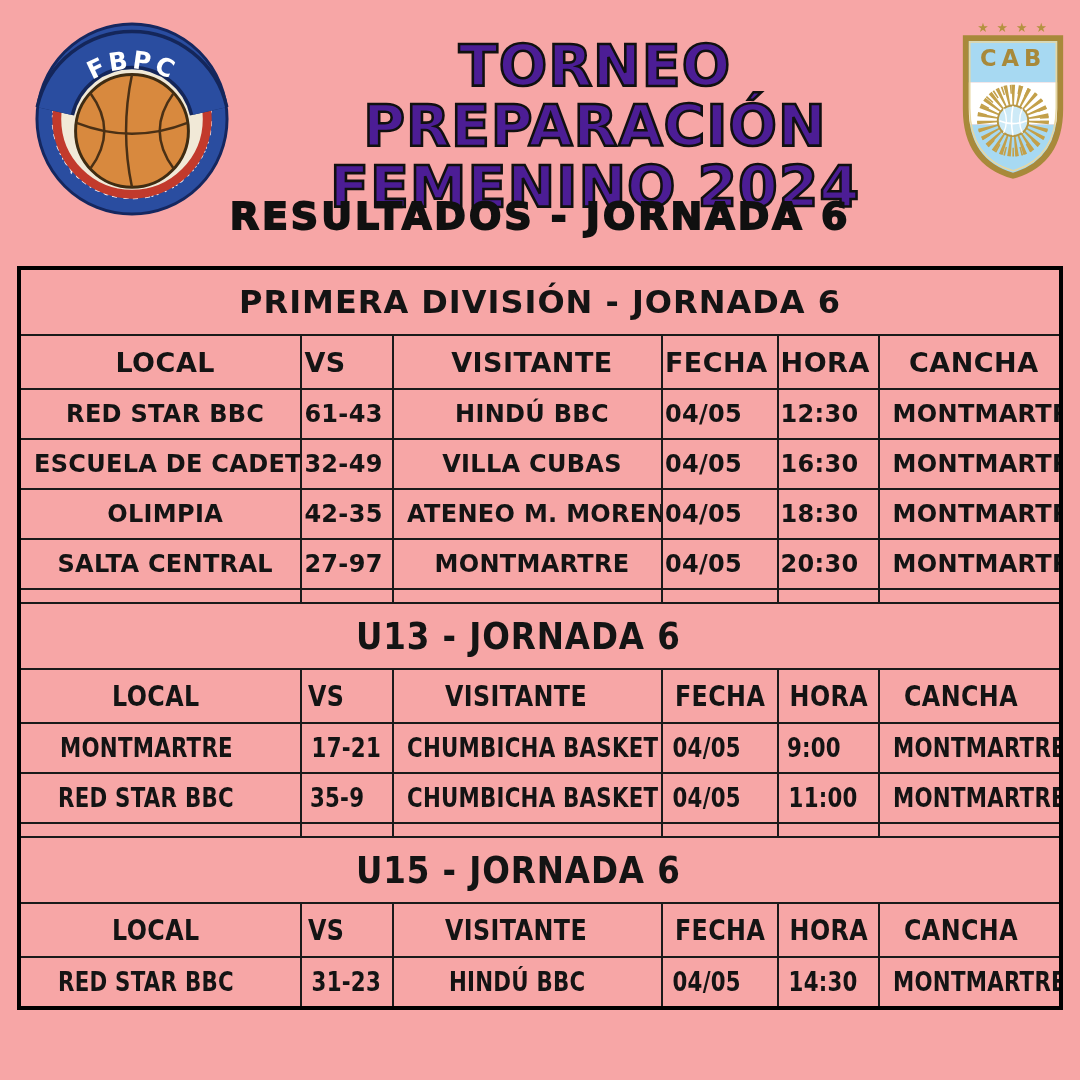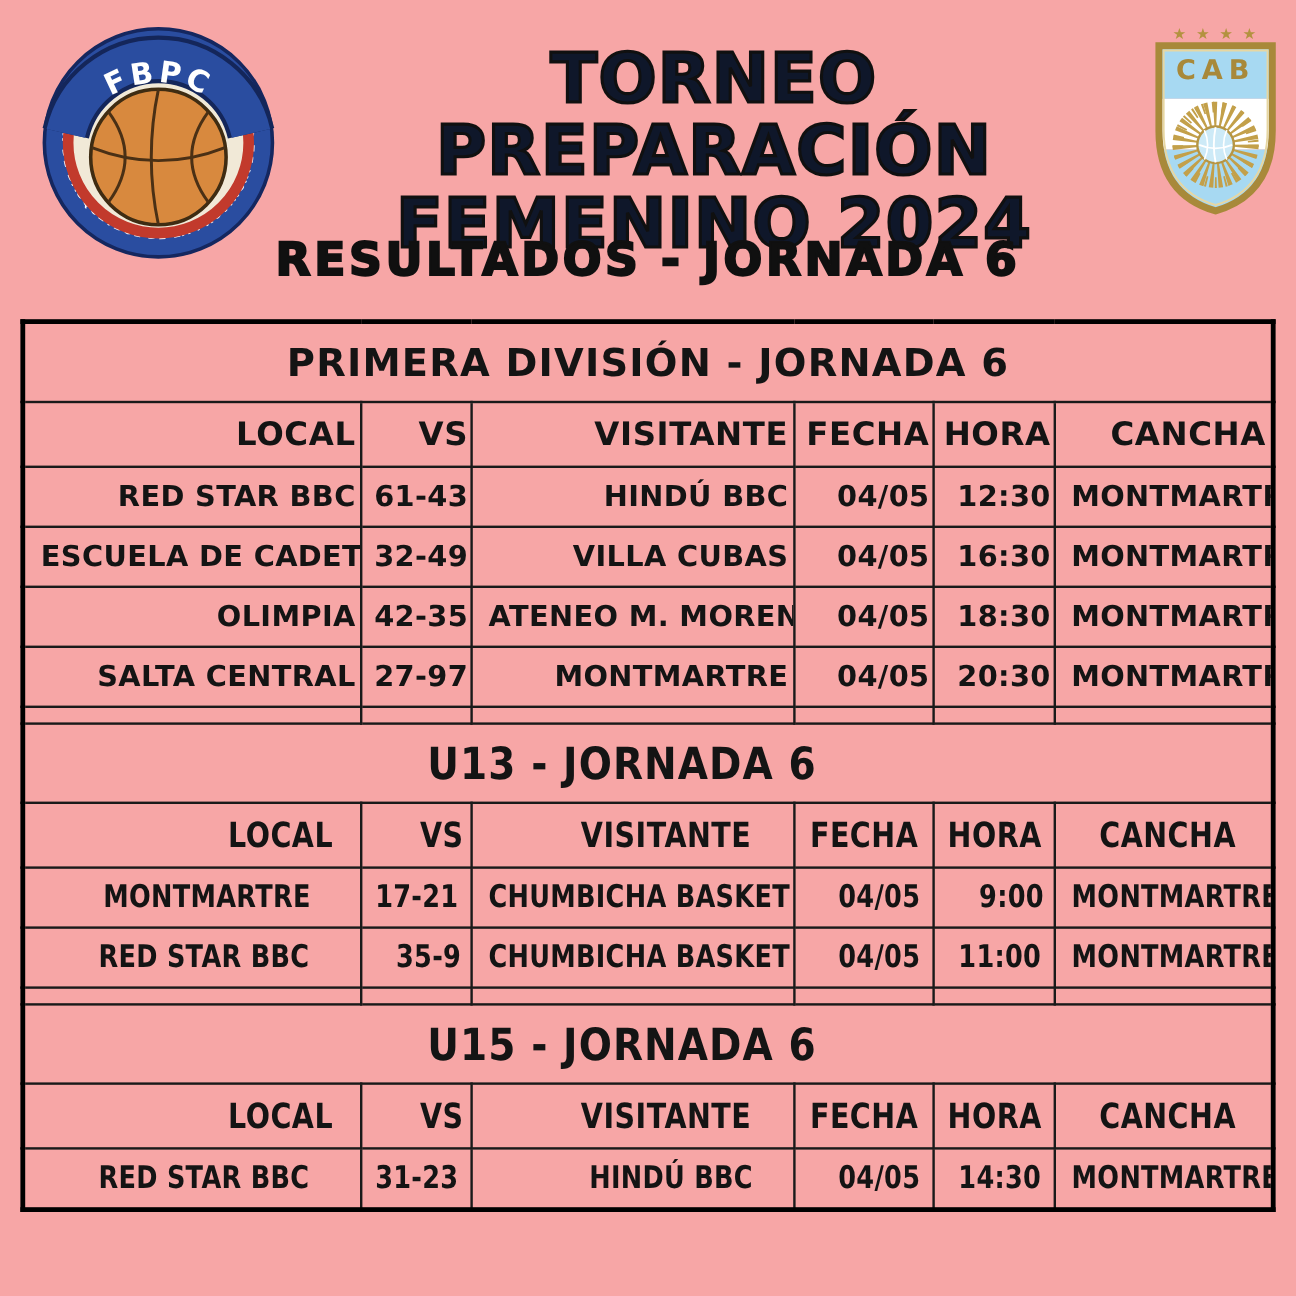--- a/index.html
+++ b/index.html
@@ -11,43 +11,43 @@
   }
   .canvas{position:absolute;left:0;top:0;width:1080px;height:1080px;}
 
   
   .fbpc{position:absolute;left:33px;top:20px;width:198px;height:198px;}
   .cab{position:absolute;left:954px;top:18px;width:118px;height:170px;}
 
   .main-title{
     position:absolute;left:225px;top:36px;width:740px;
     text-align:center;font-weight:bold;font-size:57px;line-height:1.06;
-    letter-spacing:1px;color:#0f172a;
+    letter-spacing:1px;color:#4c1d95;
     -webkit-text-stroke:2.6px #101010;
   }
   .subtitle{
     position:absolute;left:0;top:196px;width:1080px;
     text-align:center;font-weight:bold;font-size:38px;line-height:1.1;
     letter-spacing:3px;color:#101010;
     -webkit-text-stroke:1.8px #101010;
   }
 
   
   table.results{
     position:absolute;left:17px;top:266px;width:1046px;
     border-collapse:collapse;table-layout:fixed;
     border:4px solid #000000;
   }
   table.results td{border:2px solid #1a1a1a;vertical-align:middle;line-height:1;overflow:hidden;white-space:nowrap;}
   tr.sec-title td{height:62px;text-align:center;font-weight:bold;font-size:32px;letter-spacing:1px;}
   tr.head td{height:52px;font-weight:bold;font-size:27px;letter-spacing:0.5px;}
   tr.data td{height:48px;font-weight:bold;font-size:24px;letter-spacing:0.3px;}
   tr.spacer td{height:12px;padding:0;}
-  td.l{text-align:right;padding:0 4px 0 13px;}
-  td.c{text-align:right;padding:0 2px;}
+  td.l{text-align:center;padding:0 4px 0 13px;}
+  td.c{text-align:left;padding:0 2px;}
   .t{display:inline-block;transform-origin:left center;}
   td.c .t{transform-origin:center center;}
   tr.cond .t{transform:scaleX(0.82);}
   tr.cond td{font-size:26px;}
   tr.cond.head td{font-size:29px;}
   tr.sec-title.cond td{font-size:37px;}
   tr.sec-title.cond .t{transform:scaleX(0.88);}
 </style>
 </head>
 <body>

